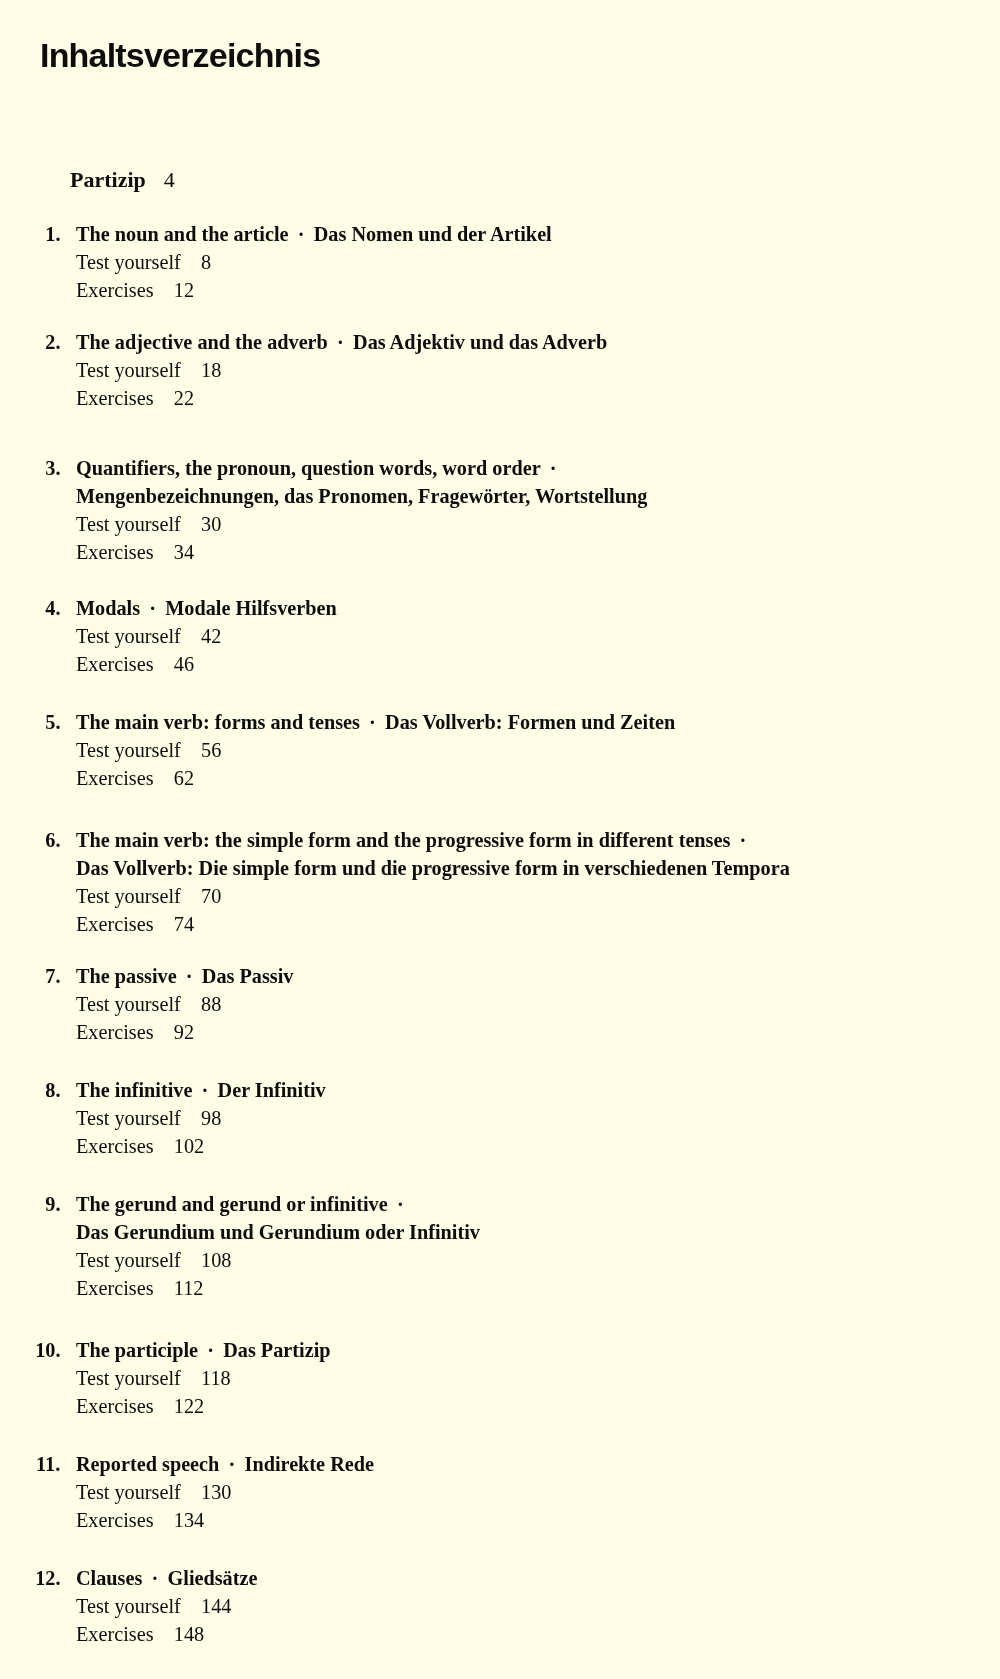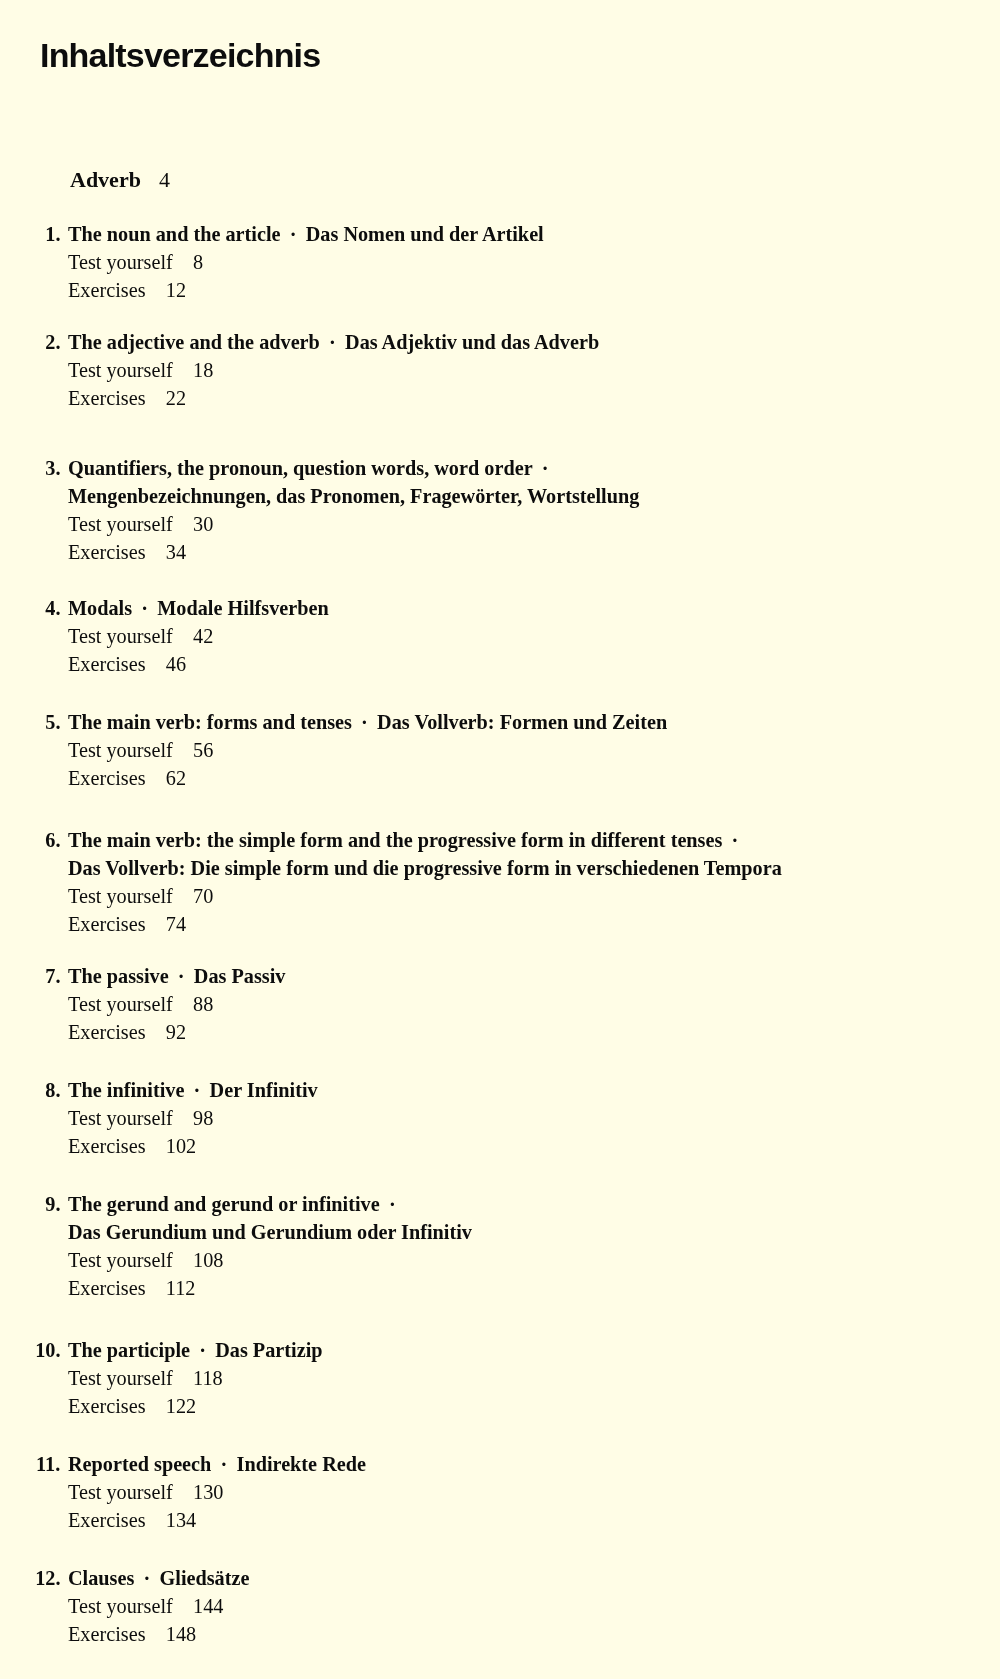--- a/index.html
+++ b/index.html
@@ -52,42 +52,42 @@
       right: 940px;
       font-weight: 700;
       font-size: 22px;
       line-height: 28px;
       white-space: nowrap;
       transform: scaleX(0.92);
       transform-origin: right center;
     }
     .chapter .body {
       position: absolute;
-      left: 68px;
+      left: 76px;
     }
     .line {
       font-size: 22px;
       line-height: 28px;
       white-space: nowrap;
       transform: scaleX(0.92);
       transform-origin: left center;
     }
     .title-line { font-weight: 700; }
     .sep { margin: 0 10px; font-weight: 700; }
     .sub .page { margin-left: 22px; }
   </style>
 </head>
 <body>
 
 <h1 class="page-title">Inhaltsverzeichnis</h1>
 
 <div class="toc">
 
   <div class="foreword">
-    <span class="label">Adverb</span><span class="page">4</span>
+    <span class="label">Partizip</span><span class="page">4</span>
   </div>
 
   <div class="chapter" style="top:220px">
     <span class="num">1.</span>
     <div class="body">
       <div class="line title-line">
         <span>The noun and the article</span><span class="sep">·</span><span>Das Nomen und der Artikel</span>
       </div>
       <div class="line sub"><span>Test yourself</span><span class="page">8</span></div>
       <div class="line sub"><span>Exercises</span><span class="page">12</span></div>

